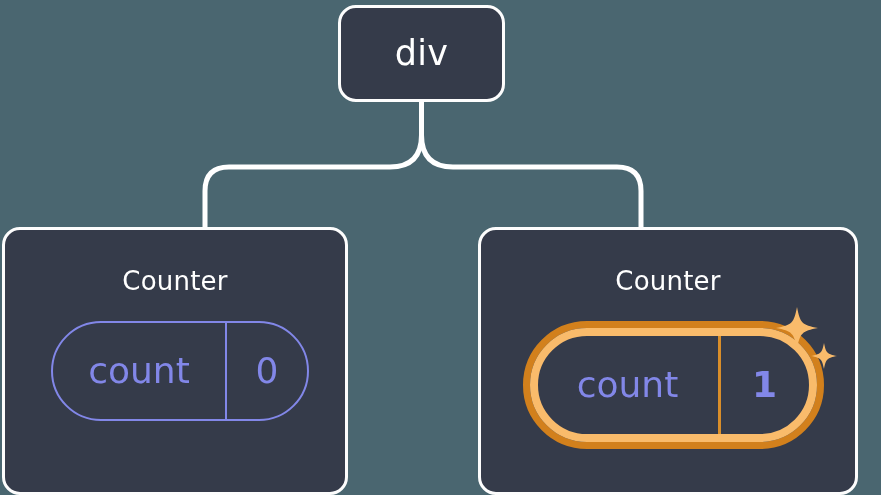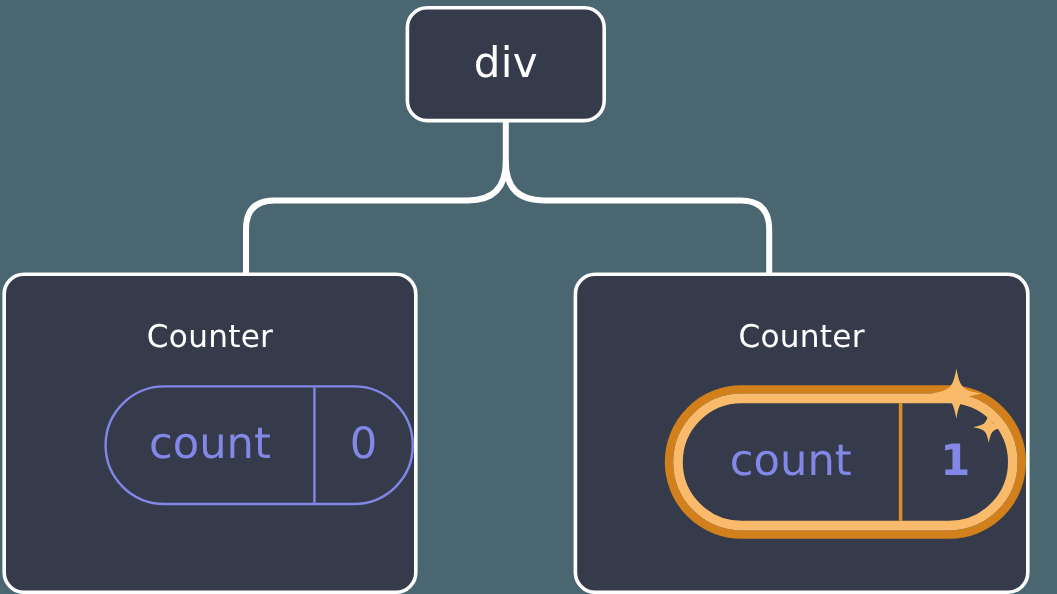--- a/index.html
+++ b/index.html
@@ -75,21 +75,21 @@
     color: #ffffff;
     font-size: 26px;
     line-height: 1;
     text-align: center;
     letter-spacing: 0.2px;
   }
 
   
   .pill-wrap {
     display: flex;
-    justify-content: flex-end;
+    justify-content: center;
     margin-top: 27px;
     position: relative;
     padding-left: 10px;
   }
   .pill {
     position: relative;
     box-sizing: border-box;
     display: flex;
     align-items: stretch;
     background: transparent;

